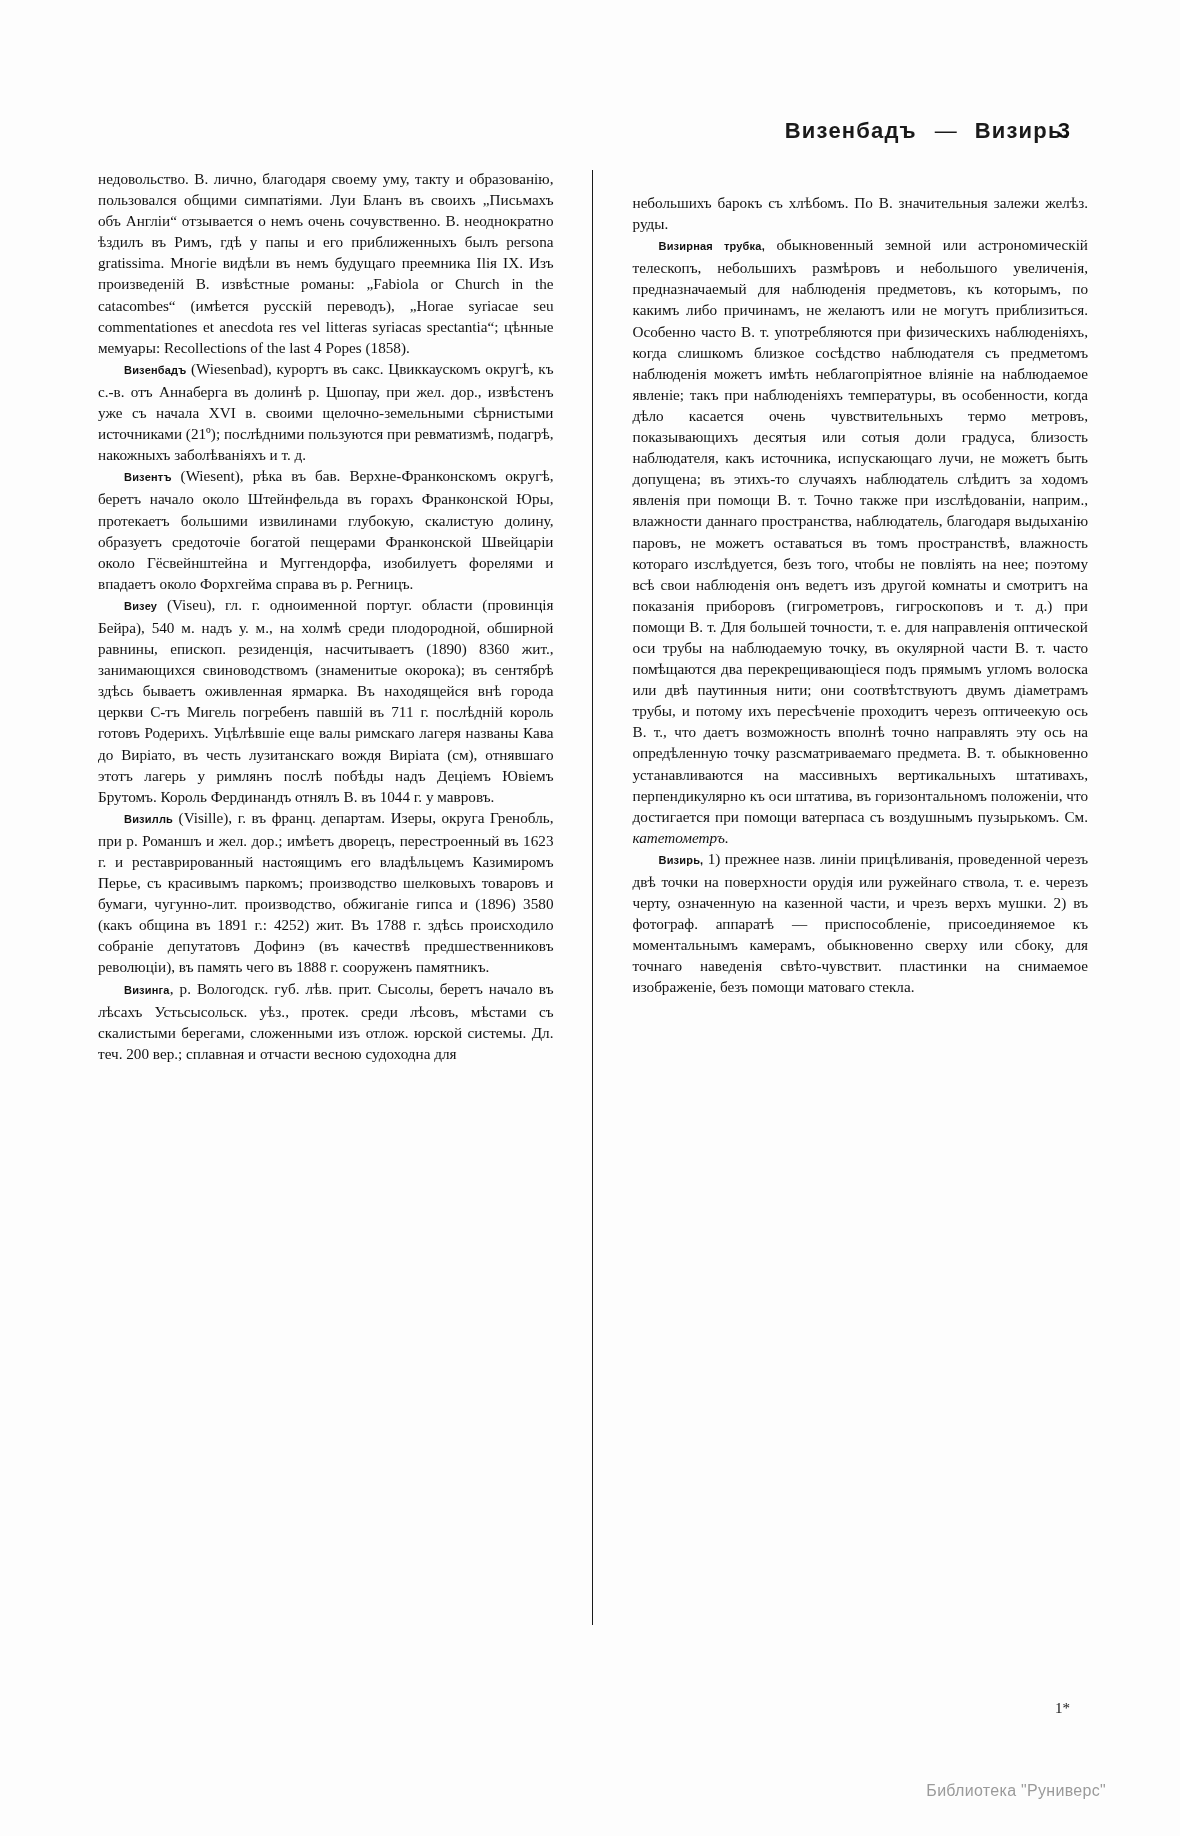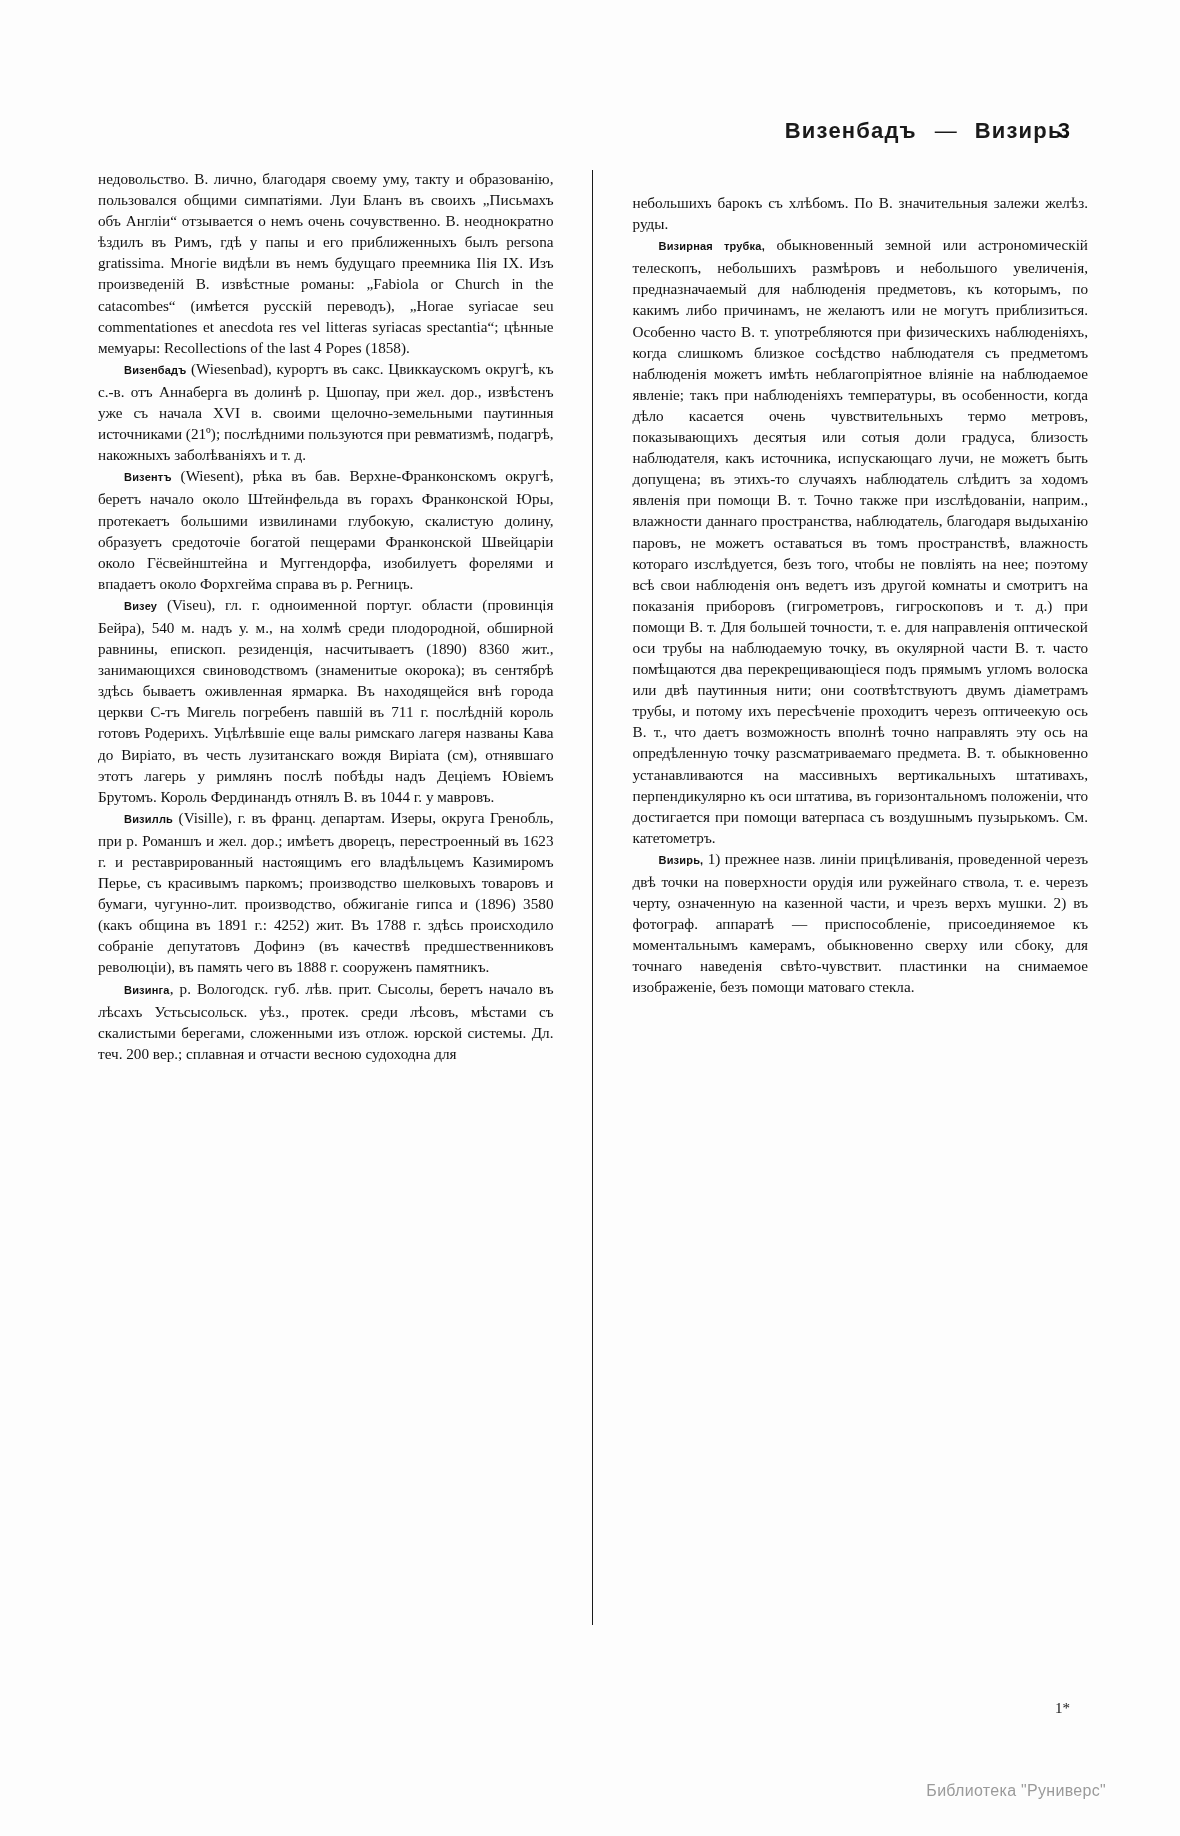--- a/index.html
+++ b/index.html
@@ -85,21 +85,21 @@
   p.cont {
     margin: 0;
     text-indent: 0;
   }
   .hw {
     font-weight: bold;
     font-family: "Liberation Sans", sans-serif;
     font-size: 11px;
     letter-spacing: 0.2px;
   }
-  .it { }
+  .it { font-style: italic; }
   
   .footnote-mark {
     position: absolute;
     right: 110px;
     top: 1700px;
     font-size: 15px;
     font-family: "Liberation Serif", serif;
   }
   .watermark {
     position: absolute;
@@ -120,21 +120,21 @@
     <div class="header-title">
       <span>Визенбадъ</span><span class="dash">—</span><span>Визирь.</span>
     </div>
     <div class="page-number">3</div>
   </div>
 
   <div class="columns">
 
     <div class="col left">
       <p class="cont"><span>недовольство. В. лично, благодаря своему уму, такту и образованію, пользовался общими симпатіями. Луи Бланъ въ своихъ „Письмахъ объ Англіи“ отзывается о немъ очень сочувственно. В. неоднократно ѣздилъ въ Римъ, гдѣ у папы и его приближенныхъ былъ persona gratissima. Многіе видѣли въ немъ будущаго преемника Ilія IX. Изъ произведеній В. извѣстные романы: „Fabiola or Church in the catacombes“ (имѣется русскій переводъ), „Horae syriacae seu commentationes et anecdota res vel litteras syriacas spectantia“; цѣнные мемуары: Recollections of the last 4 Popes (1858).</span></p>
-      <p class="entry"><span class="hw">Визенбадъ</span><span> (Wiesenbad), курортъ въ сакс. Цвиккаускомъ округѣ, къ с.-в. отъ Аннаберга въ долинѣ р. Цшопау, при жел. дор., извѣстенъ уже съ начала XVI в. своими щелочно-земельными паутинныя источниками (21º); послѣдними пользуются при ревматизмѣ, подагрѣ, накожныхъ заболѣваніяхъ и т. д.</span></p>
+      <p class="entry"><span class="hw">Визенбадъ</span><span> (Wiesenbad), курортъ въ сакс. Цвиккаускомъ округѣ, къ с.-в. отъ Аннаберга въ долинѣ р. Цшопау, при жел. дор., извѣстенъ уже съ начала XVI в. своими щелочно-земельными сѣрнистыми источниками (21º); послѣдними пользуются при ревматизмѣ, подагрѣ, накожныхъ заболѣваніяхъ и т. д.</span></p>
       <p class="entry"><span class="hw">Визентъ</span><span> (Wiesent), рѣка въ бав. Верхне-Франконскомъ округѣ, беретъ начало около Штейнфельда въ горахъ Франконской Юры, протекаетъ большими извилинами глубокую, скалистую долину, образуетъ средоточіе богатой пещерами Франконской Швейцаріи около Гёсвейнштейна и Муггендорфа, изобилуетъ форелями и впадаетъ около Форхгейма справа въ р. Регницъ.</span></p>
       <p class="entry"><span class="hw">Визеу</span><span> (Viseu), гл. г. одноименной португ. области (провинція Бейра), 540 м. надъ у. м., на холмѣ среди плодородной, обширной равнины, епископ. резиденція, насчитываетъ (1890) 8360 жит., занимающихся свиноводствомъ (знаменитые окорока); въ сентябрѣ здѣсь бываетъ оживленная ярмарка. Въ находящейся внѣ города церкви С-тъ Мигель погребенъ павшій въ 711 г. послѣдній король готовъ Родерихъ. Уцѣлѣвшіе еще валы римскаго лагеря названы Кава до Виріато, въ честь лузитанскаго вождя Виріата (см), отнявшаго этотъ лагерь у римлянъ послѣ побѣды надъ Деціемъ Ювіемъ Брутомъ. Король Фердинандъ отнялъ В. въ 1044 г. у мавровъ.</span></p>
       <p class="entry"><span class="hw">Визилль</span><span> (Visille), г. въ франц. департам. Изеры, округа Гренобль, при р. Романшъ и жел. дор.; имѣетъ дворецъ, перестроенный въ 1623 г. и реставрированный настоящимъ его владѣльцемъ Казимиромъ Перье, съ красивымъ паркомъ; производство шелковыхъ товаровъ и бумаги, чугунно-лит. производство, обжиганіе гипса и (1896) 3580 (какъ община въ 1891 г.: 4252) жит. Въ 1788 г. здѣсь происходило собраніе депутатовъ Дофинэ (въ качествѣ предшественниковъ революціи), въ память чего въ 1888 г. сооруженъ памятникъ.</span></p>
       <p class="entry"><span class="hw">Визинга</span><span>, р. Вологодск. губ. лѣв. прит. Сысолы, беретъ начало въ лѣсахъ Устьсысольск. уѣз., протек. среди лѣсовъ, мѣстами съ скалистыми берегами, сложенными изъ отлож. юрской системы. Дл. теч. 200 вер.; сплавная и отчасти весною судоходна для</span></p>
     </div>
 
     <div class="divider"></div>
 
     <div class="col right">
       <p class="cont"><span>небольшихъ барокъ съ хлѣбомъ. По В. значительныя залежи желѣз. руды.</span></p>

